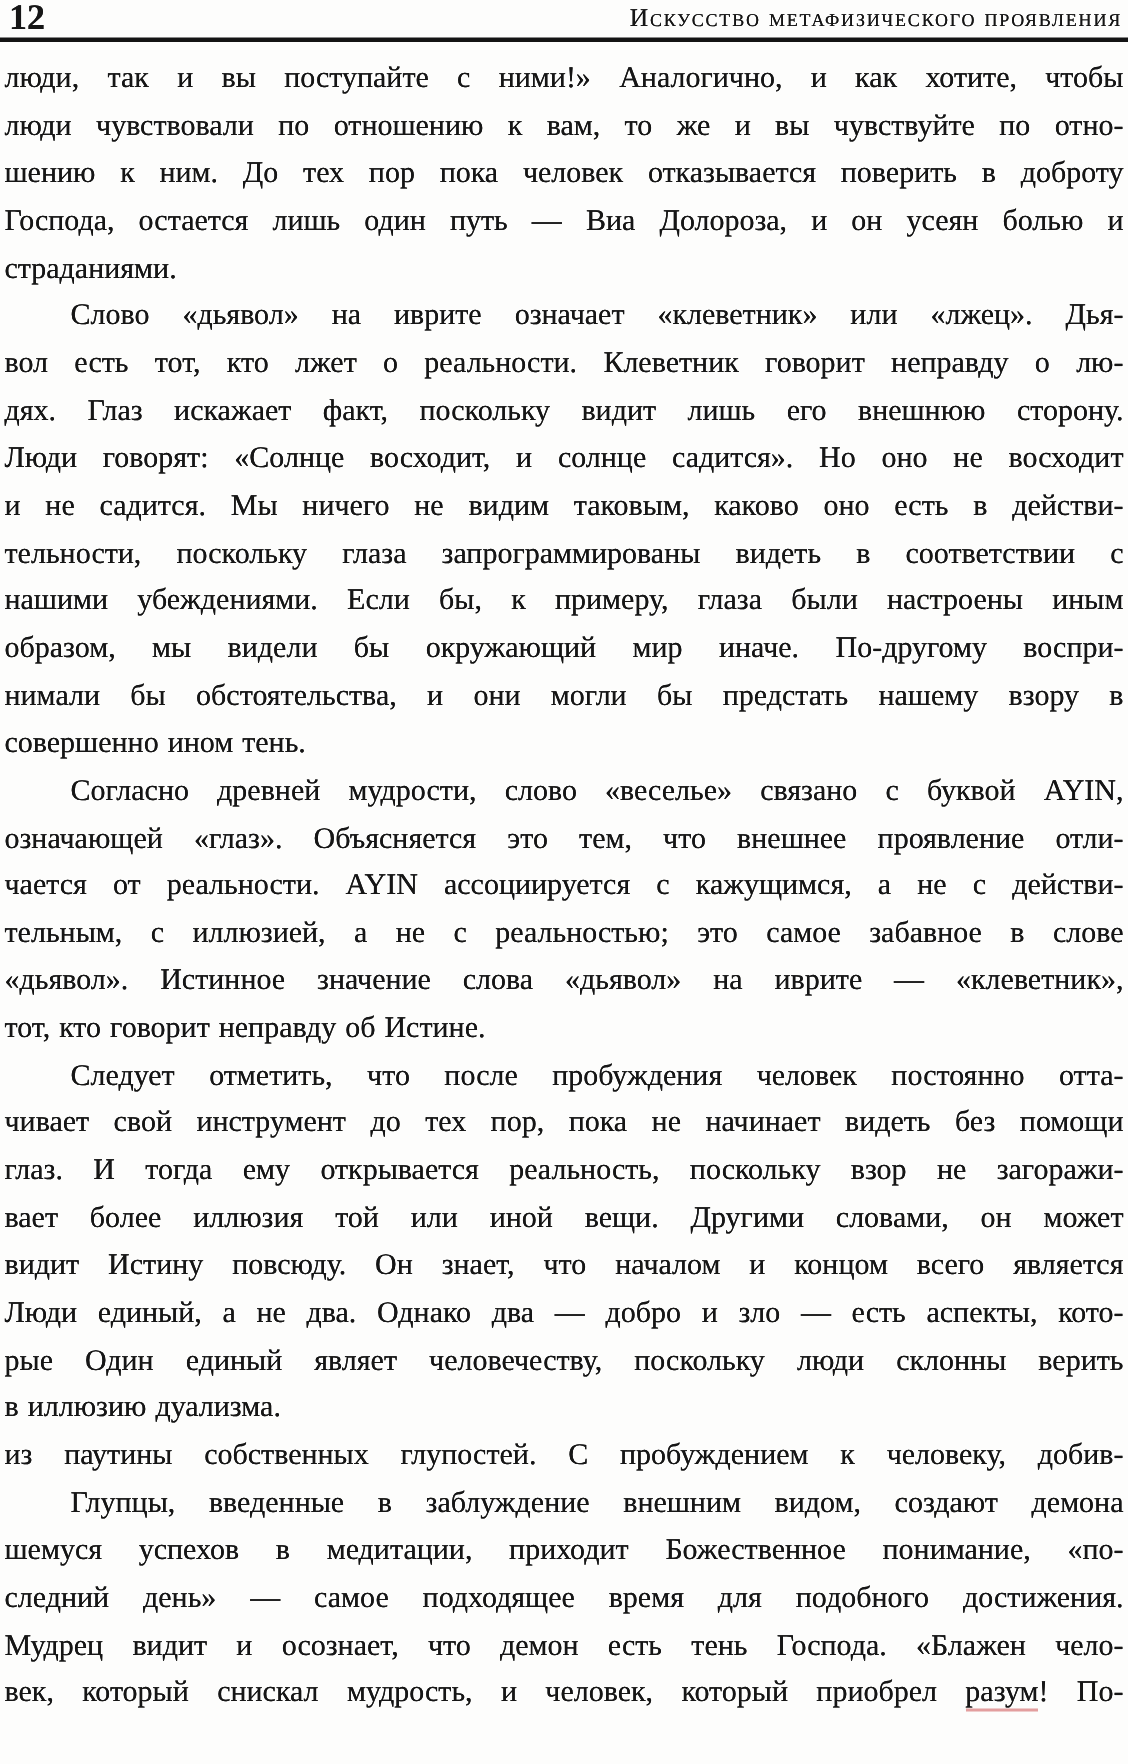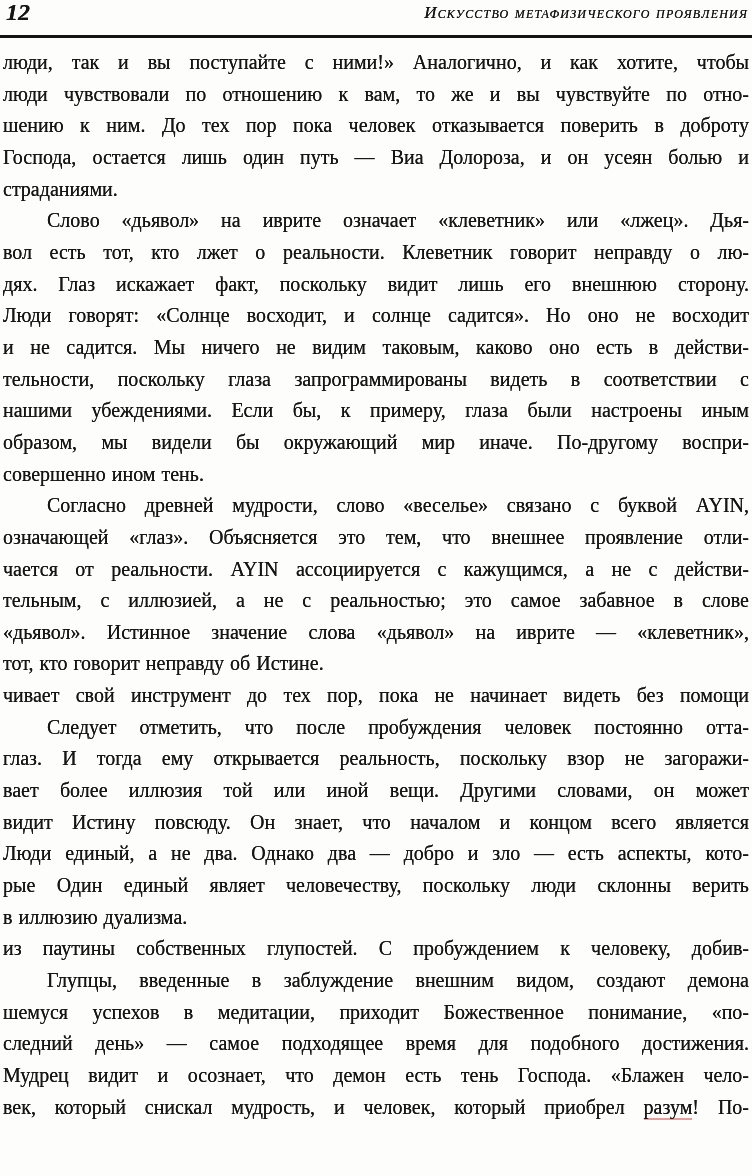--- a/index.html
+++ b/index.html
@@ -11,24 +11,23 @@
     background: #fdfdfc;
     overflow: hidden;
     box-sizing: border-box;
     font-family: "Liberation Serif", "DejaVu Serif", serif;
     color: #161616;
     text-shadow: 0 0 0.4px currentColor; 
   }
   .page-header {
     display: flex;
     justify-content: space-between;
-    align-items: flex-end;
-    padding: 1px 4px 12px 6px;
+    align-items: center;
+    padding: 1px 4px 2px 6px;
     border-bottom: 3px solid #141414;
-    font-style: italic;
   }
   .page-number {
     font-size: 24px;
     font-weight: bold;
     line-height: 22px;
   }
   .running-head {
     font-size: 17px;
     font-variant: small-caps;
     letter-spacing: 1.2px;
@@ -69,29 +68,30 @@
     <div class="ln">Господа, остается лишь один путь — Виа Долороза, и он усеян болью и</div>
     <div class="ln end">страданиями.</div>
     <div class="ln ind">Слово «дьявол» на иврите означает «клеветник» или «лжец». Дья-</div>
     <div class="ln">вол есть тот, кто лжет о реальности. Клеветник говорит неправду о лю-</div>
     <div class="ln">дях. Глаз искажает факт, поскольку видит лишь его внешнюю сторону.</div>
     <div class="ln">Люди говорят: «Солнце восходит, и солнце садится». Но оно не восходит</div>
     <div class="ln">и не садится. Мы ничего не видим таковым, каково оно есть в действи-</div>
     <div class="ln">тельности, поскольку глаза запрограммированы видеть в соответствии с</div>
     <div class="ln">нашими убеждениями. Если бы, к примеру, глаза были настроены иным</div>
     <div class="ln">образом, мы видели бы окружающий мир иначе. По-другому воспри-</div>
+    <div class="ln">нимали бы обстоятельства, и они могли бы предстать нашему взору в</div>
     <div class="ln end">совершенно ином тень.</div>
     <div class="ln ind">Согласно древней мудрости, слово «веселье» связано с буквой AYIN,</div>
     <div class="ln">означающей «глаз». Объясняется это тем, что внешнее проявление отли-</div>
     <div class="ln">чается от реальности. AYIN ассоциируется с кажущимся, а не с действи-</div>
     <div class="ln">тельным, с иллюзией, а не с реальностью; это самое забавное в слове</div>
     <div class="ln">«дьявол». Истинное значение слова «дьявол» на иврите — «клеветник»,</div>
     <div class="ln end">тот, кто говорит неправду об Истине.</div>
+    <div class="ln ind">Следует отметить, что после пробуждения человек постоянно отта-</div>
     <div class="ln">чивает свой инструмент до тех пор, пока не начинает видеть без помощи</div>
-    <div class="ln ind">Следует отметить, что после пробуждения человек постоянно отта-</div>
     <div class="ln">глаз. И тогда ему открывается реальность, поскольку взор не загоражи-</div>
     <div class="ln">вает более иллюзия той или иной вещи. Другими словами, он может</div>
     <div class="ln">видит Истину повсюду. Он знает, что началом и концом всего является</div>
     <div class="ln">Люди единый, а не два. Однако два — добро и зло — есть аспекты, кото-</div>
     <div class="ln">рые Один единый являет человечеству, поскольку люди склонны верить</div>
     <div class="ln end">в иллюзию дуализма.</div>
     <div class="ln">из паутины собственных глупостей. С пробуждением к человеку, добив-</div>
     <div class="ln ind">Глупцы, введенные в заблуждение внешним видом, создают демона</div>
     <div class="ln">шемуся успехов в медитации, приходит Божественное понимание, «по-</div>
     <div class="ln">следний день» — самое подходящее время для подобного достижения.</div>

